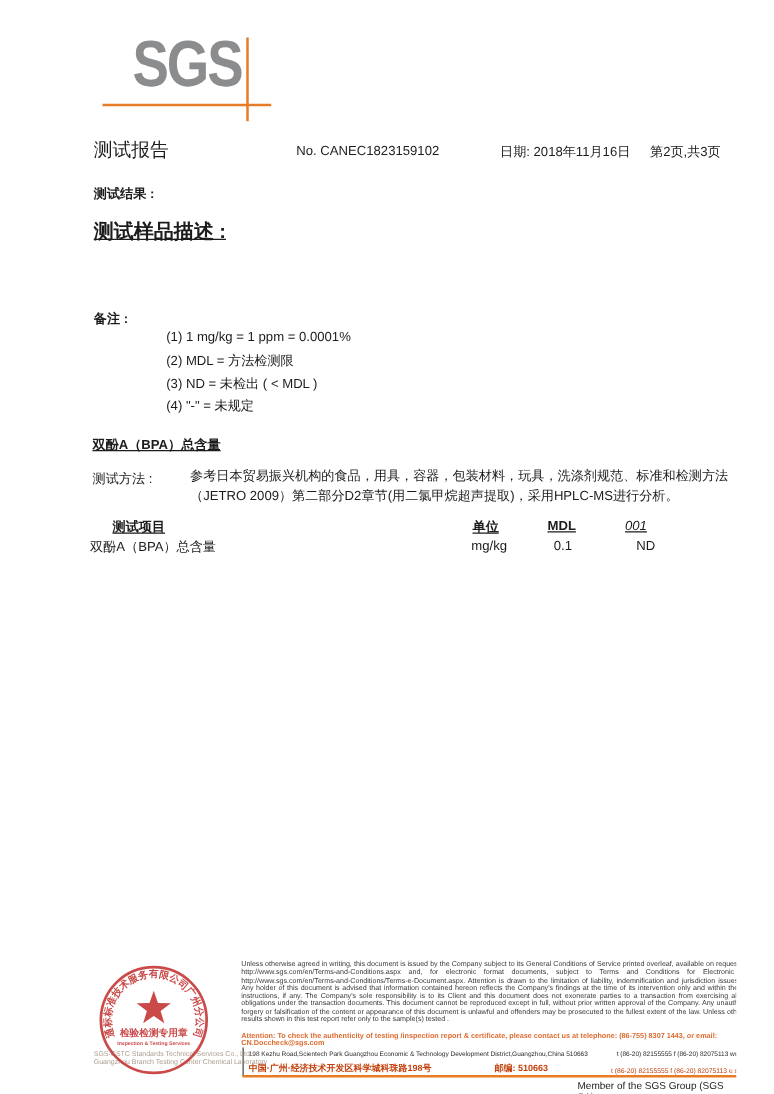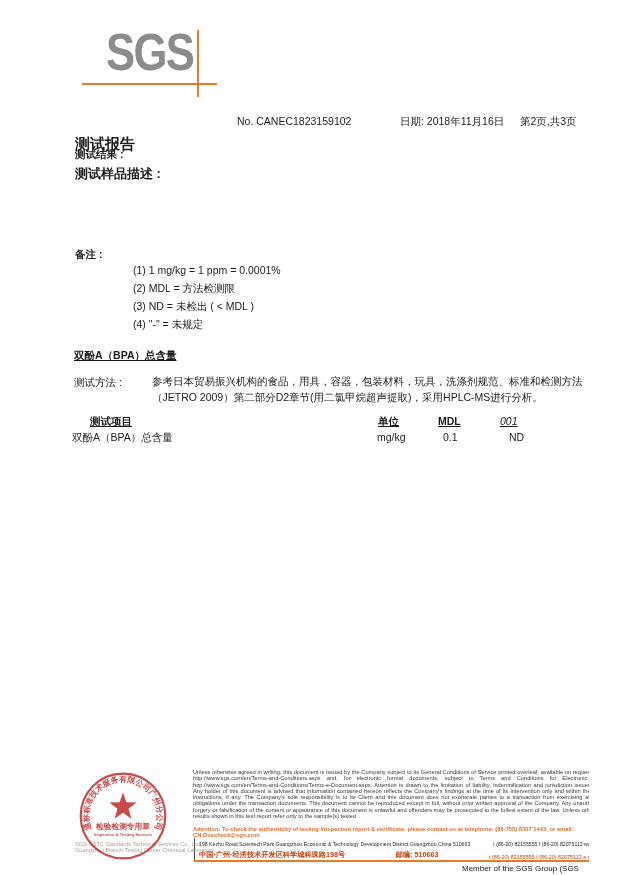--- a/index.html
+++ b/index.html
@@ -8,27 +8,27 @@
   body { font-family:"Liberation Sans","DejaVu Sans",sans-serif; color:#1c1c1c; }
   .page { position:relative; width:559px; height:875px; background:#fff; overflow:hidden; margin:0 auto; }
 
   
   .logo { position:absolute; left:76px; top:26px; font-size:52px; font-weight:bold;
           color:#8A8C8E; letter-spacing:-2px; transform:scaleX(0.84); transform-origin:left top;
           line-height:1; }
   .orange-h { position:absolute; left:52px; top:83px; width:135px; height:2px; background:#E87C26; }
   .orange-v { position:absolute; left:167px; top:30px; width:2px; height:67px; background:#E87C26; }
 
-  .report-title { position:absolute; left:45px; top:111px; font-size:15px; font-weight:bold;margin-top:24px; }
+  .report-title { position:absolute; left:45px; top:111px; font-size:15px; font-weight:normal; }
   .report-no { position:absolute; left:207px; top:115px; font-size:10.5px; }
   .report-date { position:absolute; left:370px; top:115px; font-size:10.5px; }
   .report-page { position:absolute; left:490px; top:115px; font-size:10.5px; }
 
   .results-label { position:absolute; left:45px; top:148px; font-size:10.5px; font-weight:bold; }
-  .sample-desc-heading { position:absolute; left:45px; top:165px; font-size:13px; font-weight:bold; }
+  .sample-desc-heading { position:absolute; left:45px; top:175px; font-size:16px; font-weight:bold; text-decoration:underline; }
 
   
   .sample-table { position:absolute; left:66px; top:200px; font-size:10.5px; }
   .sample-table .tr { display:flex; margin-bottom:6px; }
   .sample-table .c1 { width:62px; text-align:center; }
   .sample-table .c2 { width:90px; text-align:center; }
   .sample-table .c3 { width:170px; margin-left:6px; text-align:left; }
   .sample-table .th { font-weight:bold; }
 
   .remarks-label { position:absolute; left:45px; top:248px; font-size:10.5px; font-weight:bold; }

